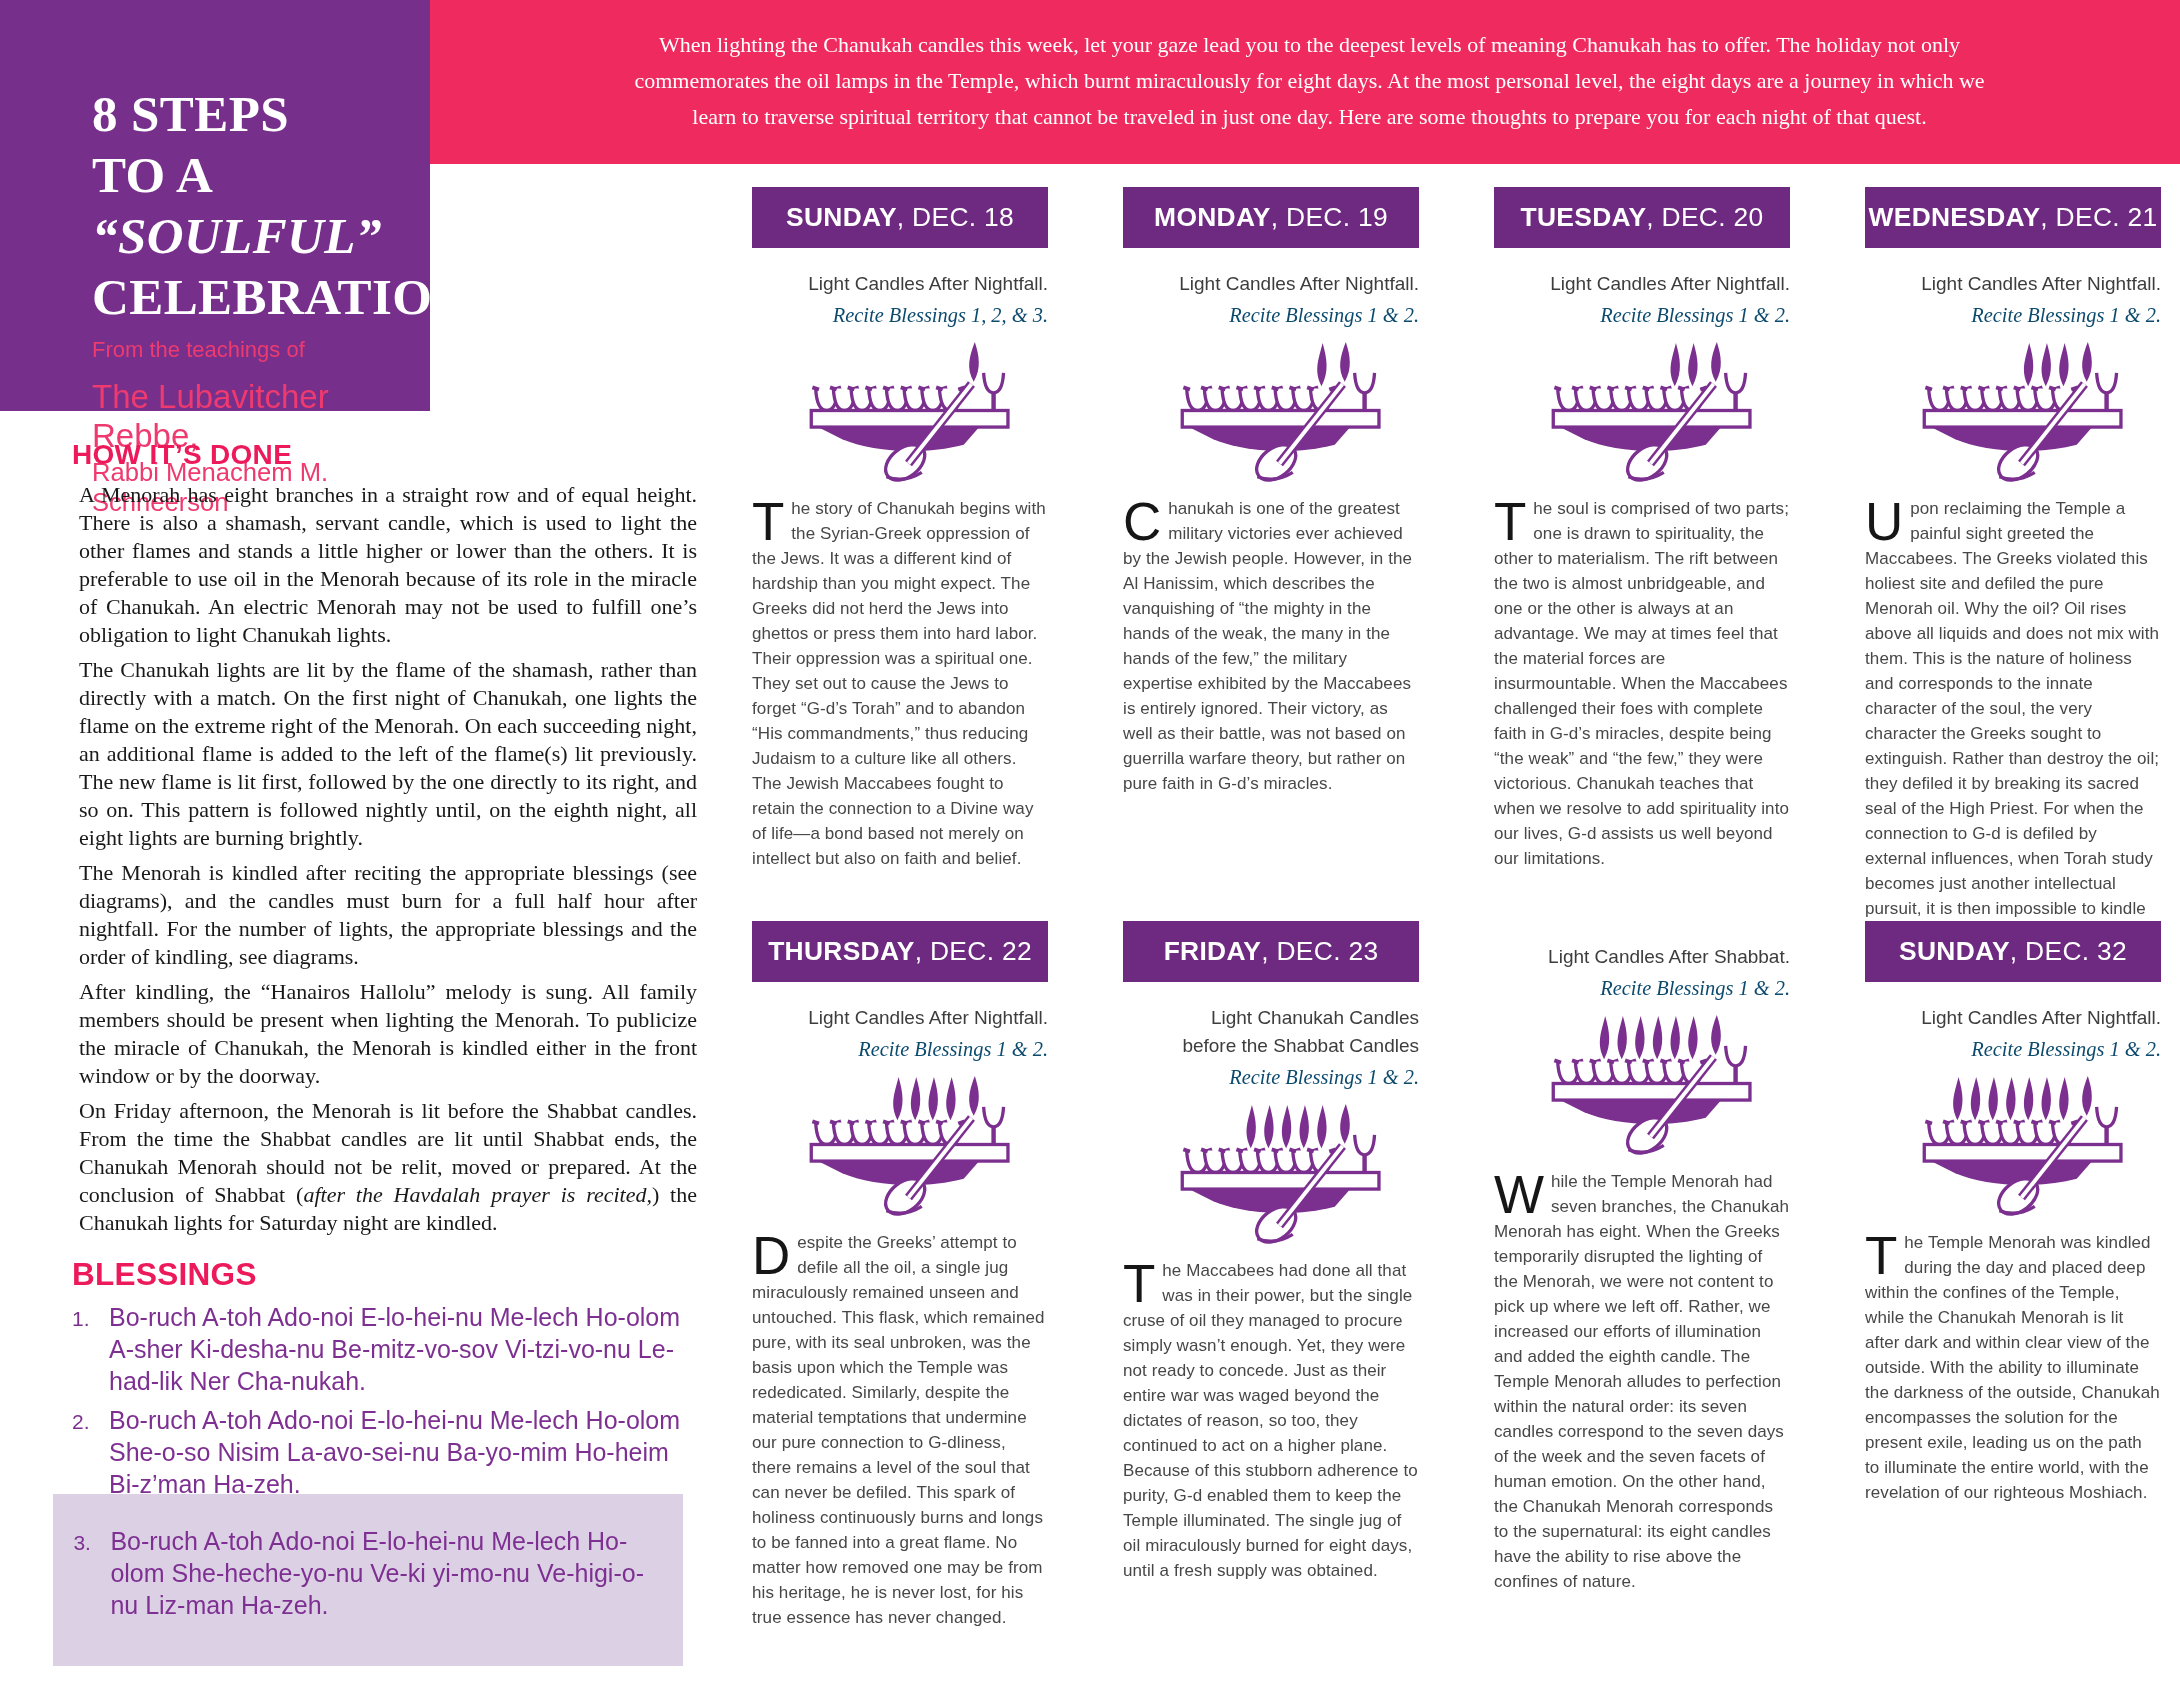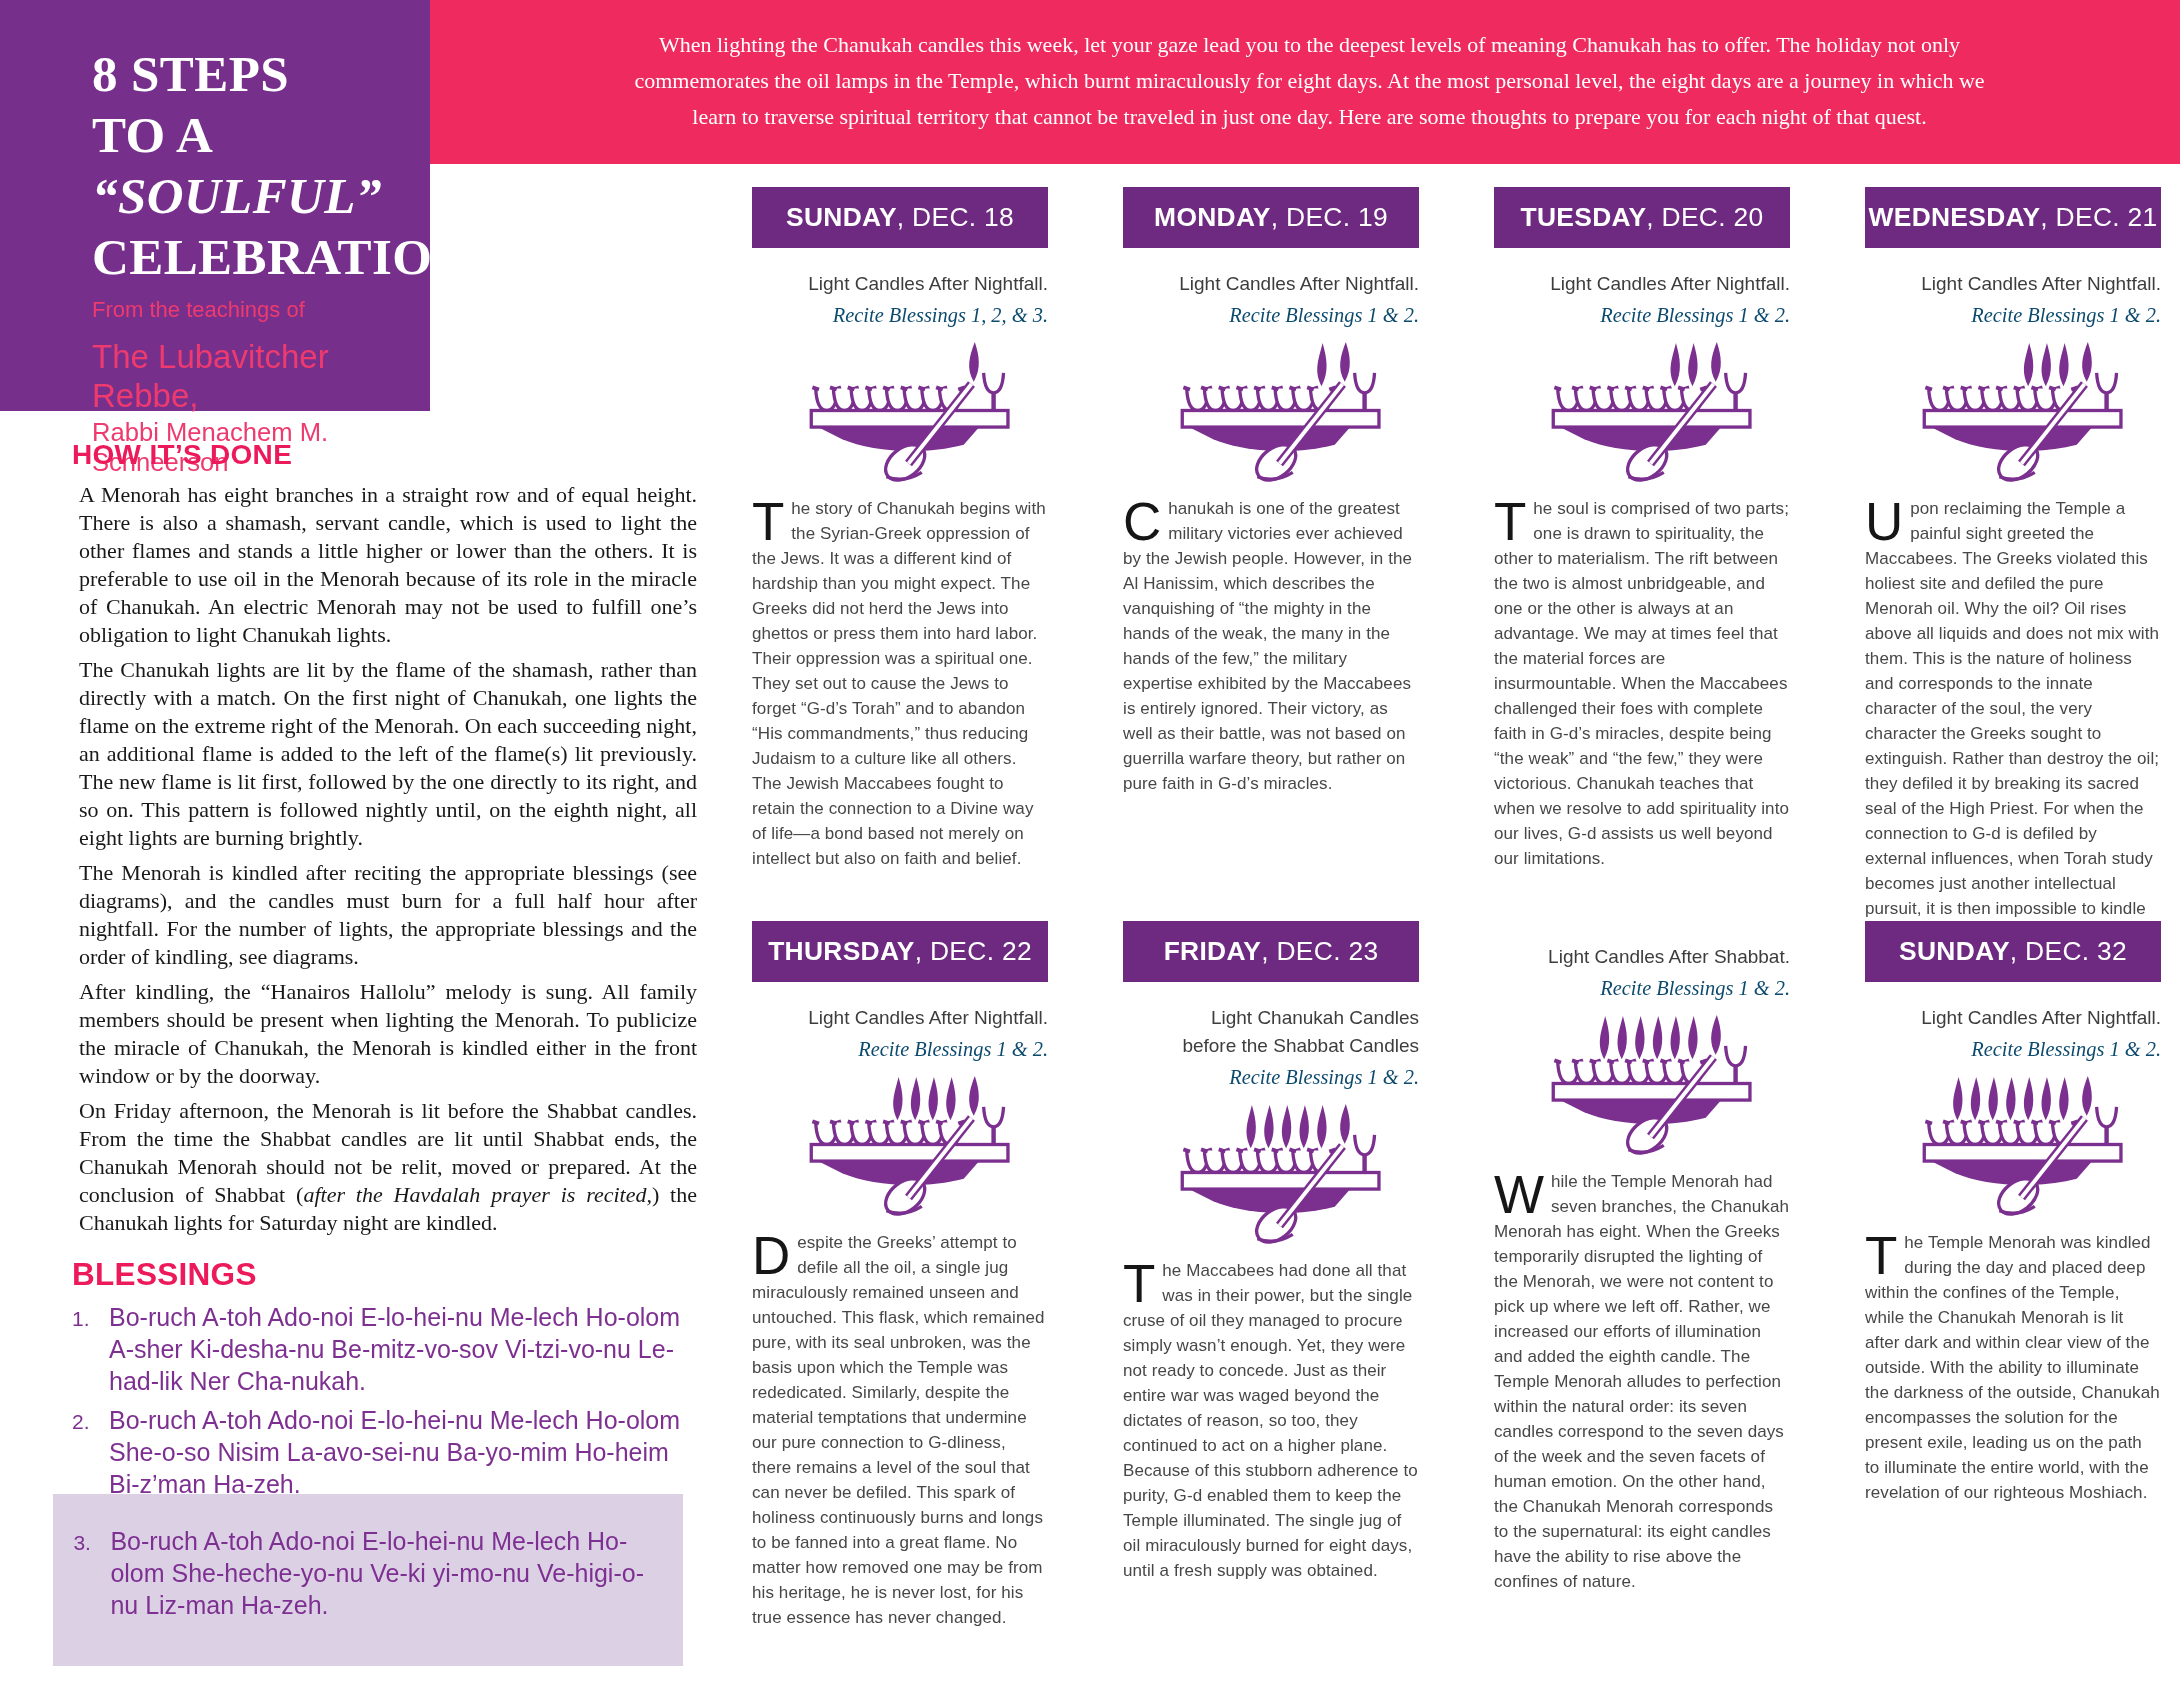--- a/index.html
+++ b/index.html
@@ -1,21 +1,21 @@
 <!DOCTYPE html>
 <html style="font-size:13.6px"><head>
 <meta charset="utf-8">
 <style>
   html,body{margin:0;padding:0;background:#e8e8e8;}
   .page{position:relative;width:2181px;height:1685px;background:#ffffff;overflow:hidden;
         font-family:"Liberation Sans",sans-serif;}
 
   
   .panel{position:absolute;left:0;top:0;width:430px;height:411px;background:#76308c;}
-  .panel-inner{padding:44px 0 0 92px;}
+  .panel-inner{padding:84px 0 0 92px;}
   .title-line{font-family:"Liberation Serif",serif;font-weight:bold;color:#ffffff;
               font-size:51px;line-height:61px;letter-spacing:0.4px;}
   .title-line .ital{font-style:italic;}
   .byline1{margin-top:8px;color:#ee3a6e;font-size:22px;line-height:27px;}
   .byline2{color:#ee3a6e;font-size:33px;line-height:39px;margin-top:14px;}
   .byline3{color:#ee3a6e;font-size:25.6px;line-height:30px;margin-top:1.7px;}
 
   
   .banner{position:absolute;left:430px;top:0;width:1750px;height:164px;background:#ee2a5e;}
   .banner p{margin:0;padding:27px 183px 0 192px;color:#ffffff;text-align:center;

